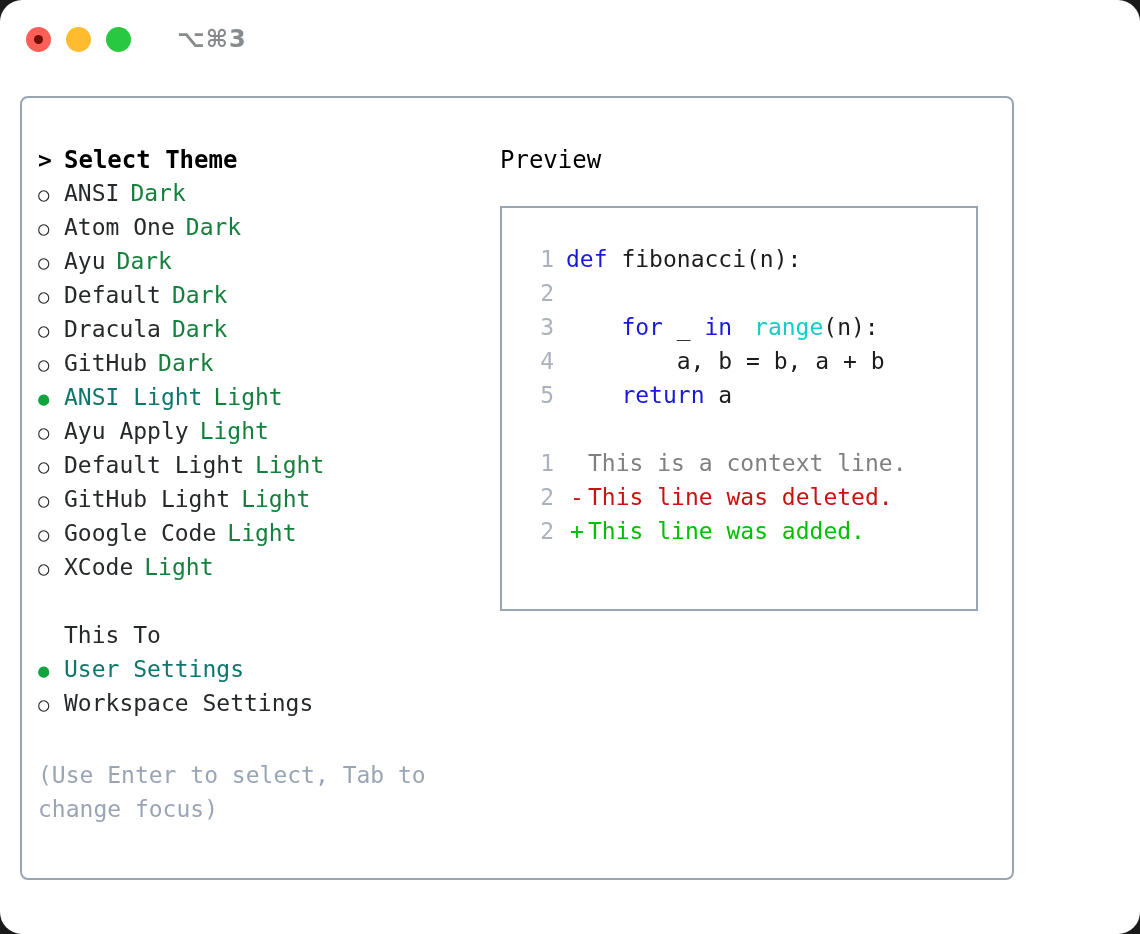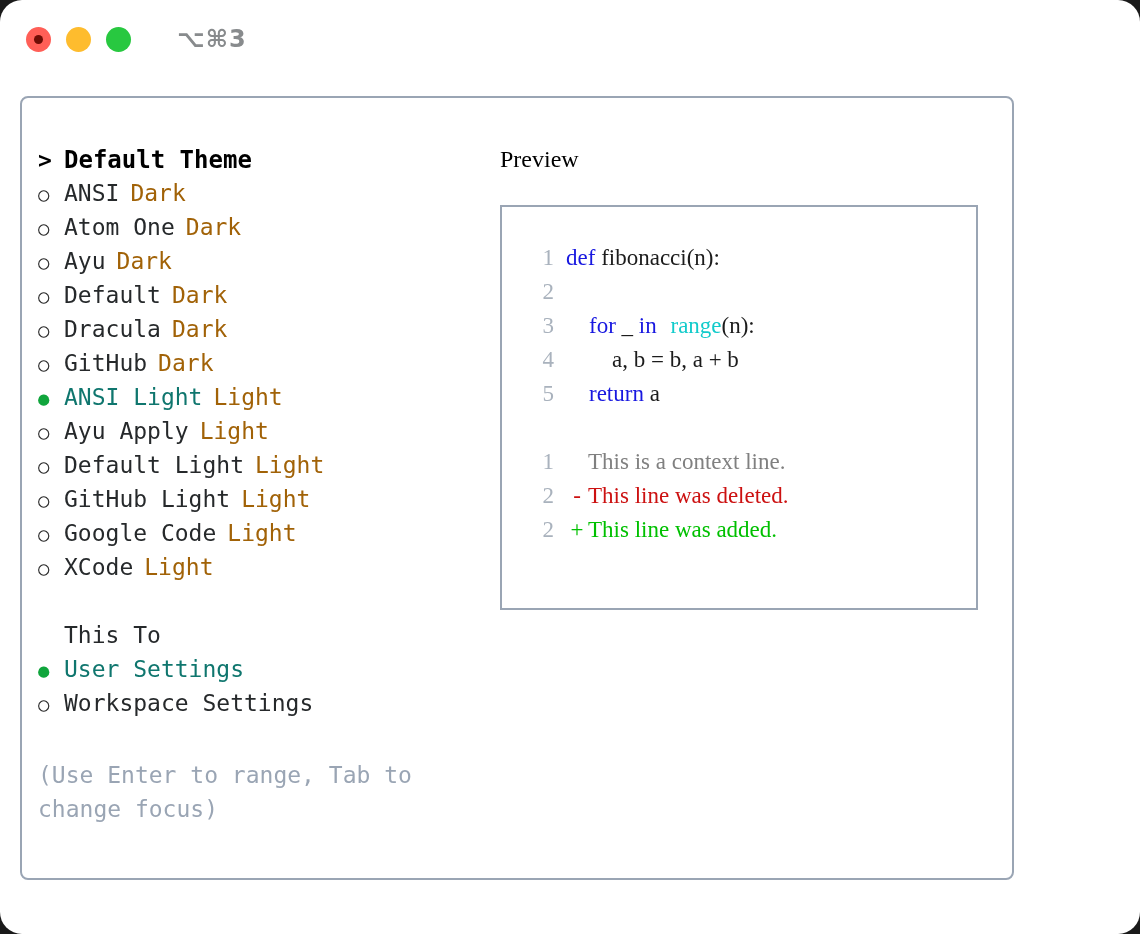--- a/index.html
+++ b/index.html
@@ -107,21 +107,21 @@
   .marker.sel { color: #10a53c; font-size: 19px; }
   .header-row .marker {
     color: #000000;
     font-size: 23px;
     font-weight: bold;
   }
   .label { color: #26292b; }
   .label.sel { color: #0f766e; }
   .label.bold { color: #000000; font-weight: bold; font-size: 24px; }
   .cat {
-    color: #a16207;
+    color: #15803d;
     margin-left: 11px;
   }
 
   .spacer-row { height: 34px; }
 
   .hint {
     position: absolute;
     left: 16px;
     top: 660px;
     width: 410px;
@@ -129,21 +129,20 @@
     font-size: 23px;
     line-height: 34px;
   }
 
   
   .right-col {
     position: absolute;
     left: 478px;
     top: 48px;
     width: 490px;
-    font-family: Liberation Serif, serif;
   }
   .preview-title {
     font-size: 24px;
     color: #000000;
     font-weight: normal;
     margin-bottom: 32px;
     letter-spacing: 0px;
   }
   .preview-box {
     border: 2px solid #9aa5b4;
@@ -196,21 +195,21 @@
     <div class="title-text">⌥⌘3</div>
   </div>
 
   <div class="panel">
     <div class="panel-inner">
 
       <div class="left-col">
 
         <div class="row header-row">
           <span class="marker">&gt;</span>
-          <span class="label bold">Default Theme</span>
+          <span class="label bold">Select Theme</span>
         </div>
 
         <div id="theme-list">
             <div class="row"><span class="marker">○</span><span class="label">ANSI</span><span class="cat">Dark</span></div>
             <div class="row"><span class="marker">○</span><span class="label">Atom One</span><span class="cat">Dark</span></div>
             <div class="row"><span class="marker">○</span><span class="label">Ayu</span><span class="cat">Dark</span></div>
             <div class="row"><span class="marker">○</span><span class="label">Default</span><span class="cat">Dark</span></div>
             <div class="row"><span class="marker">○</span><span class="label">Dracula</span><span class="cat">Dark</span></div>
             <div class="row"><span class="marker">○</span><span class="label">GitHub</span><span class="cat">Dark</span></div>
             <div class="row"><span class="marker sel">●</span><span class="label sel">ANSI Light</span><span class="cat">Light</span></div>
@@ -227,21 +226,21 @@
           <span class="marker"> </span>
           <span class="label">This To</span>
         </div>
 
         <div id="apply-list">
             <div class="row"><span class="marker sel">●</span><span class="label sel">User Settings</span></div>
             <div class="row"><span class="marker">○</span><span class="label">Workspace Settings</span></div>
           </div>
       </div>
 
-      <div class="hint">(Use Enter to range, Tab to change focus)</div>
+      <div class="hint">(Use Enter to select, Tab to change focus)</div>
 
       <div class="right-col">
         <div class="preview-title">Preview</div>
         <div class="preview-box">
           <div id="code-block">
               <div class="code-line"><span class="lineno">1</span><span><span class="kw">def </span><span class="id">fibonacci(n):</span></span></div>
               <div class="code-line"><span class="lineno">2</span></div>
               <div class="code-line"><span class="lineno">3</span><span><span class="id">    </span><span class="kw">for</span><span class="id"> _ </span><span class="kw">in</span><span class="id"> </span><span class="bi">range</span><span class="id">(n):</span></span></div>
               <div class="code-line"><span class="lineno">4</span><span><span class="id">        a, b = b, a + b</span></span></div>
               <div class="code-line"><span class="lineno">5</span><span><span class="id">    </span><span class="kw">return</span><span class="id"> a</span></span></div>

